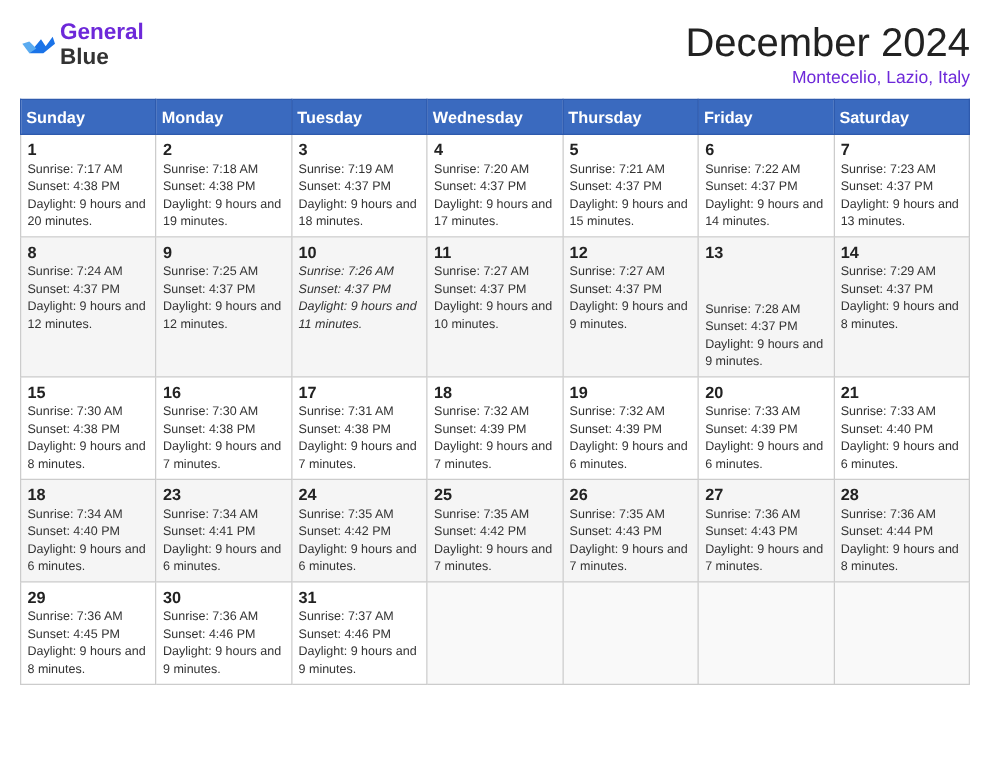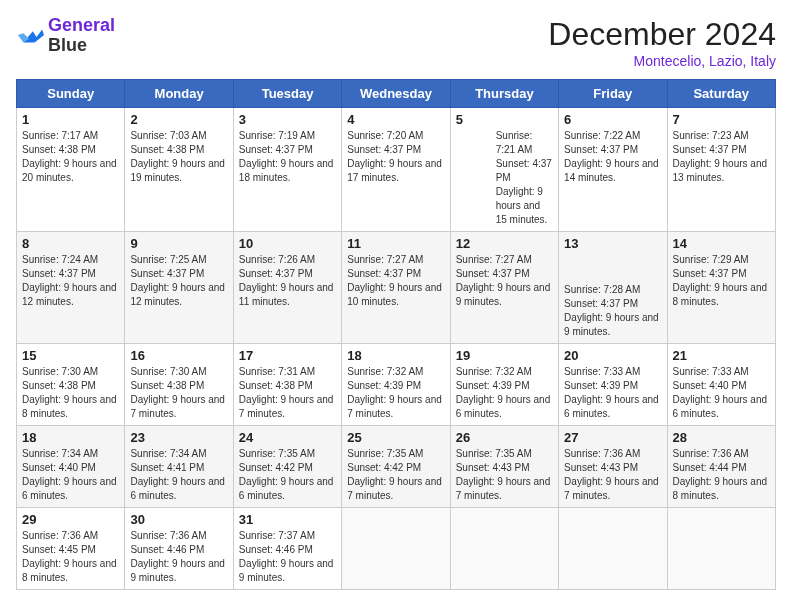--- a/index.html
+++ b/index.html
@@ -50,21 +50,21 @@
       width: 100%;
       border-collapse: collapse;
       table-layout: fixed;
     }
     th {
       background-color: #3a6abf;
       color: #fff;
       font-size: 13px;
       font-weight: bold;
       padding: 6px 4px;
-      text-align: center;
+      text-align: left;
       border: 1px solid #2e5aad;
     }
     td {
       vertical-align: top;
       border: 1px solid #ccc;
       padding: 4px 5px;
       font-size: 10.5px;
       color: #333;
       background: #fff;
       min-height: 70px;
@@ -125,39 +125,39 @@
   <tbody id="cal-body">
   <tr>
         <td>
           <span class="day-num">1</span>
           <div class="day-info" style="white-space: pre-line;">Sunrise: 7:17 AM
 Sunset: 4:38 PM
 Daylight: 9 hours and 20 minutes.</div>
         </td>
         <td>
           <span class="day-num">2</span>
-          <div class="day-info" style="white-space: pre-line;">Sunrise: 7:03 AM
+          <div class="day-info" style="white-space: pre-line;">Sunrise: 7:18 AM
 Sunset: 4:38 PM
 Daylight: 9 hours and 19 minutes.</div>
         </td>
         <td>
           <span class="day-num">3</span>
           <div class="day-info" style="white-space: pre-line;">Sunrise: 7:19 AM
 Sunset: 4:37 PM
 Daylight: 9 hours and 18 minutes.</div>
         </td>
         <td>
           <span class="day-num">4</span>
           <div class="day-info" style="white-space: pre-line;">Sunrise: 7:20 AM
 Sunset: 4:37 PM
 Daylight: 9 hours and 17 minutes.</div>
         </td>
         <td>
           <span class="day-num">5</span>
-          <div class="day-info" style="white-space: pre-line; margin-left: 40px;">Sunrise: 7:21 AM
+          <div class="day-info" style="white-space: pre-line;">Sunrise: 7:21 AM
 Sunset: 4:37 PM
 Daylight: 9 hours and 15 minutes.</div>
         </td>
         <td>
           <span class="day-num">6</span>
           <div class="day-info" style="white-space: pre-line;">Sunrise: 7:22 AM
 Sunset: 4:37 PM
 Daylight: 9 hours and 14 minutes.</div>
         </td>
         <td>
@@ -175,21 +175,21 @@
 Daylight: 9 hours and 12 minutes.</div>
         </td>
         <td>
           <span class="day-num">9</span>
           <div class="day-info" style="white-space: pre-line;">Sunrise: 7:25 AM
 Sunset: 4:37 PM
 Daylight: 9 hours and 12 minutes.</div>
         </td>
         <td>
           <span class="day-num">10</span>
-          <div class="day-info" style="white-space: pre-line;">Sunrise: 7:26 AM
+          <div class="day-info" style="white-space: pre-line; font-style: italic;">Sunrise: 7:26 AM
 Sunset: 4:37 PM
 Daylight: 9 hours and 11 minutes.</div>
         </td>
         <td>
           <span class="day-num">11</span>
           <div class="day-info" style="white-space: pre-line;">Sunrise: 7:27 AM
 Sunset: 4:37 PM
 Daylight: 9 hours and 10 minutes.</div>
         </td>
         <td>

